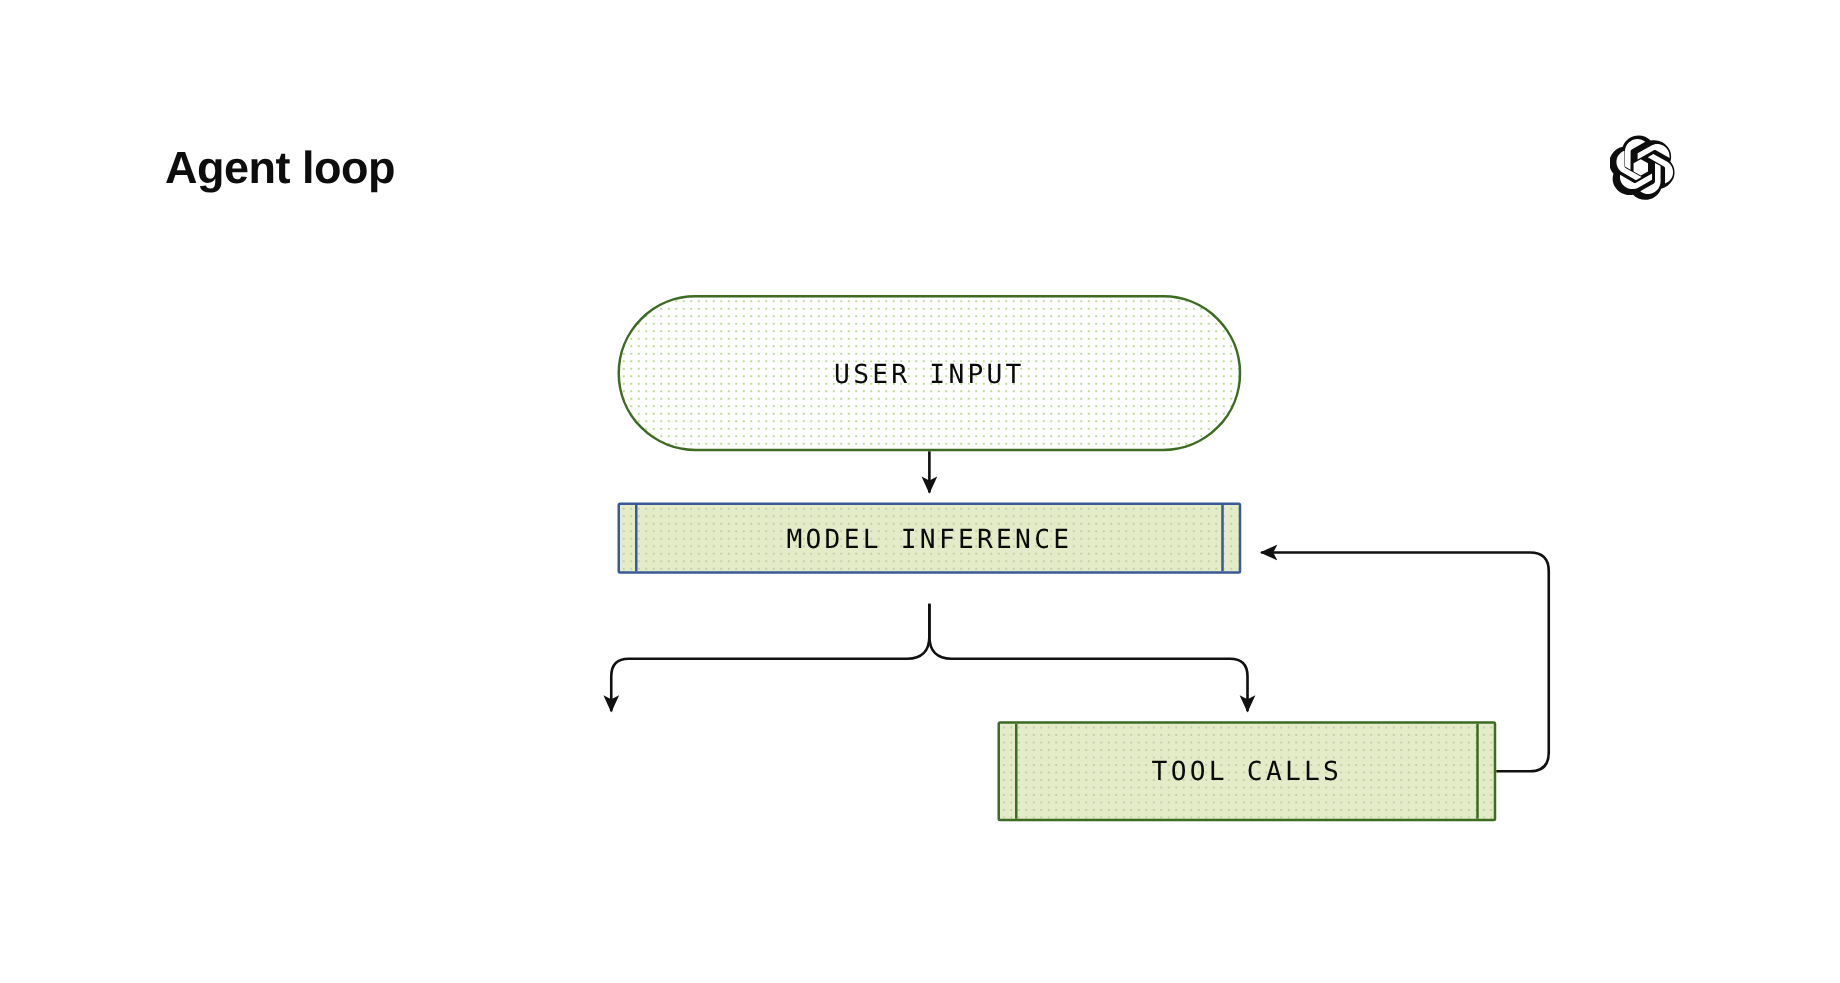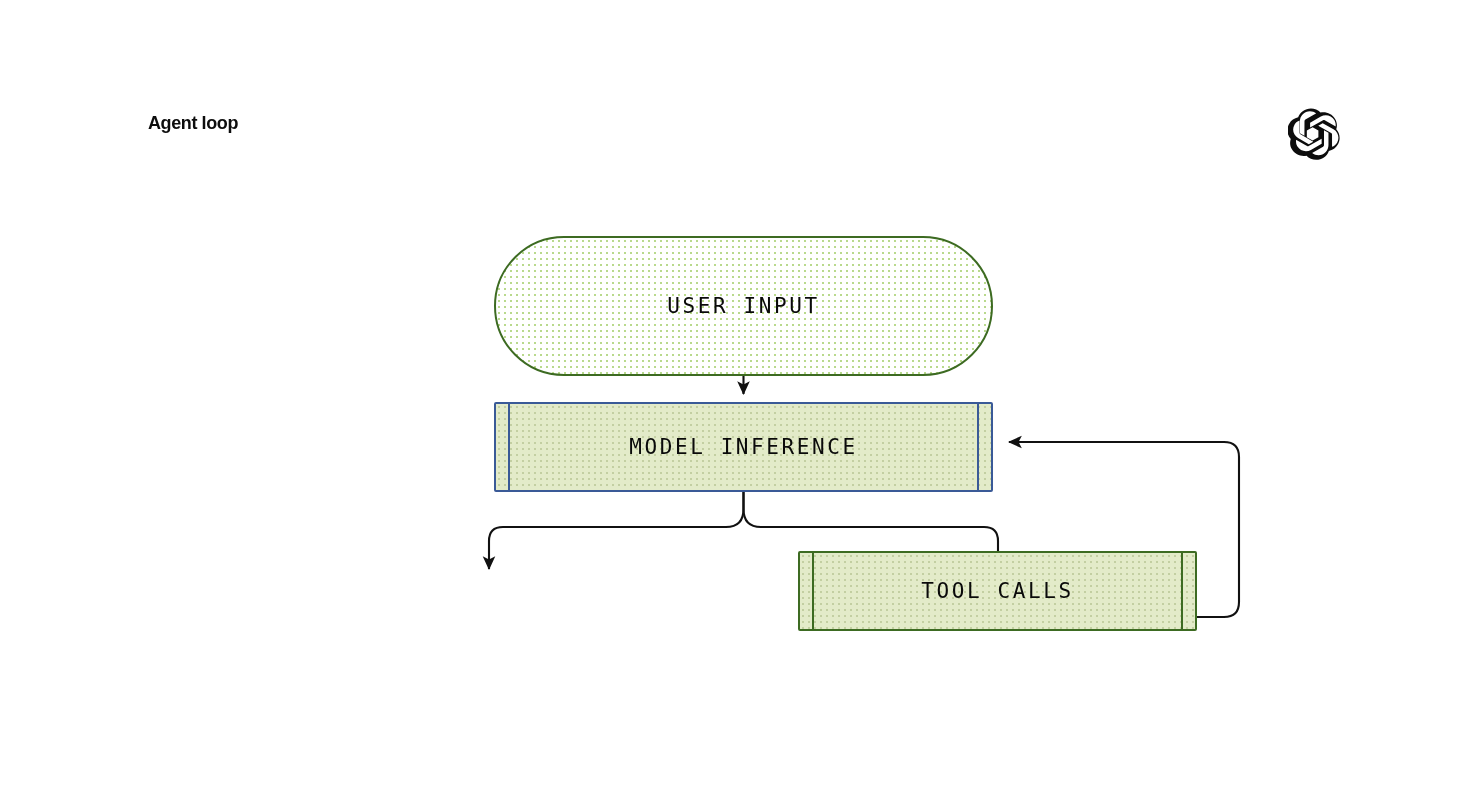--- a/index.html
+++ b/index.html
@@ -12,24 +12,24 @@
     height: 786px;
     position: relative;
     overflow: hidden;
     font-family: "Liberation Sans", sans-serif;
     -webkit-font-smoothing: antialiased;
   }
 
   
   #page-title {
     position: absolute;
-    left: 148px;
+    left: 132px;
     top: 113px;
     font-family: "Liberation Sans", sans-serif;
-    font-size: 18px;
+    font-size: 36px;
     font-weight: 700;
     letter-spacing: -0.4px;
     color: #0d0d0d;
     white-space: nowrap;
   }
   #brand-logo {
     position: absolute;
     left: 1288px;
     top: 108px;
     width: 52px;
@@ -112,30 +112,30 @@
     width: 0;
     z-index: 2;
   }
   .sidebar-line.left  { left: 12px; }
   .sidebar-line.right { right: 12px; }
   .sidebar-blue  { border-left: 2px solid #3a5a97; }
   .sidebar-green { border-left: 2px solid #3d6b22; }
 
   
   #node-user-input {
-    left: 494px; top: 236px; width: 499px; height: 140px;
+    left: 494px; top: 236px; width: 499px; height: 125px;
   }
   #node-model-inference {
-    left: 494px; top: 402px; width: 499px; height: 90px; text-align: right;
+    left: 494px; top: 402px; width: 499px; height: 57px; text-align: right;
   }
   #node-agent-response {
     left: 291px; top: 577px; width: 400px; height: 80px;
   }
   #node-tool-calls {
-    left: 798px; top: 551px; width: 399px; height: 80px;
+    left: 798px; top: 577px; width: 399px; height: 80px;
   }
 </style>
 </head>
 <body>
 
 <div id="diagram-canvas">
 
   <div id="page-title">Agent loop</div>
 
   <div id="brand-logo">

